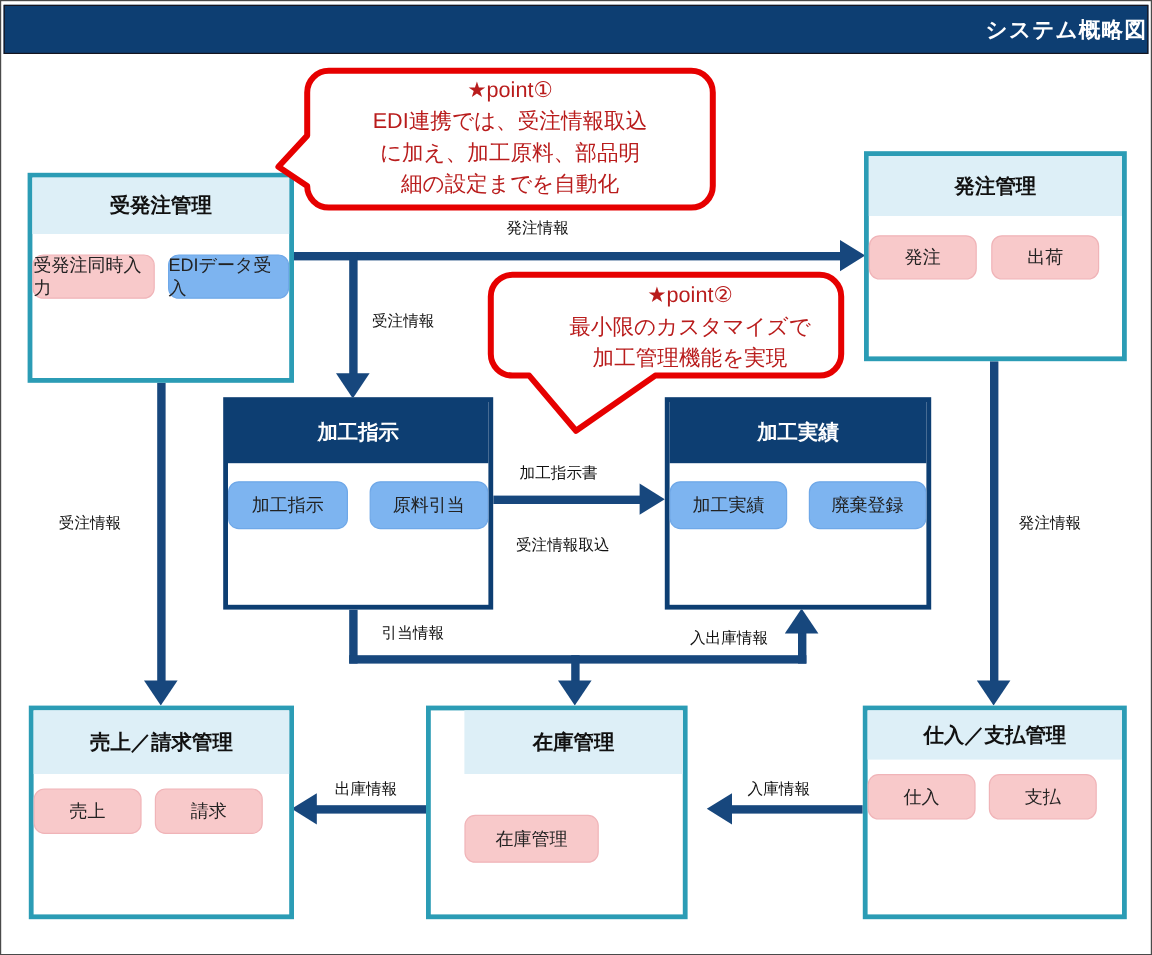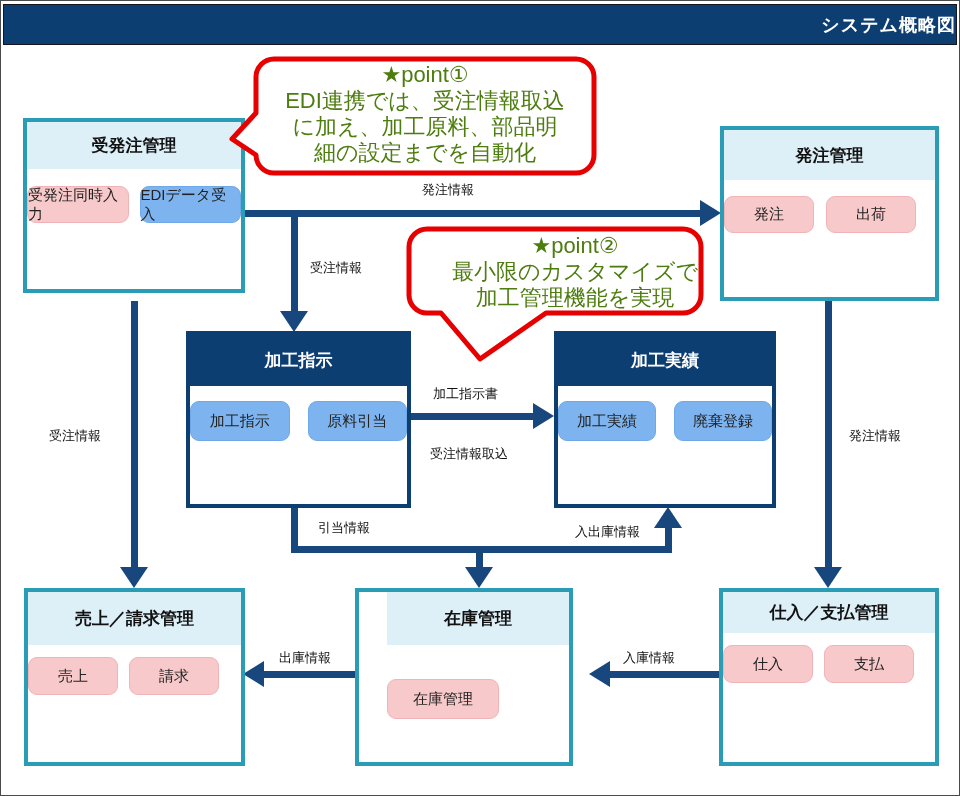--- a/index.html
+++ b/index.html
@@ -27,41 +27,41 @@
   .box.navy{border:4px solid var(--navy);}
   .box-hd{display:flex;align-items:center;justify-content:center;font-weight:bold;font-size:17px;color:#111;}
   .box.teal .box-hd{background:var(--lightblue);}
   .box.navy .box-hd{background:var(--navy);color:#fff;}
   .box-bd{display:flex;align-items:center;}
 
   .pill{display:flex;align-items:center;justify-content:center;font-size:15px;color:#222;border-radius:9px;}
   .pill.pink{background:var(--pink);border:1px solid var(--pinkbd);}
   .pill.blue{background:var(--blue);border:1px solid var(--bluebd);}
 
-  .b1{left:22px;top:117px;width:222px;height:175px;}  .b1 .box-hd{height:47px;} .b1 .box-bd{padding-top:17px;gap:11px;} .b1 .pill{width:156px;height:37px;}
+  .b1{left:22px;top:143px;width:222px;height:175px;}  .b1 .box-hd{height:47px;} .b1 .box-bd{padding-top:17px;gap:11px;} .b1 .pill{width:156px;height:37px;}
   .b2{left:719px;top:125px;width:219px;height:175px;} .b2 .box-hd{height:50px;} .b2 .box-bd{padding-top:16px;gap:12px;} .b2 .pill{width:90px;height:37px;}
   .b3{left:185px;top:330px;width:225px;height:177px;} .b3 .box-hd{height:51px;} .b3 .box-bd{padding-top:15px;gap:18px;} .b3 .pill{width:124px;height:40px;}
   .b4{left:553px;top:330px;width:222px;height:177px;} .b4 .box-hd{height:51px;} .b4 .box-bd{padding-top:15px;gap:18px;} .b4 .pill{width:124px;height:40px;}
   .b5{left:23px;top:587px;width:221px;height:178px;}  .b5 .box-hd{height:53px;} .b5 .box-bd{padding-top:12px;gap:11px;} .b5 .pill{width:90px;height:38px;}
   .b6{left:354px;top:587px;width:218px;height:178px;padding-left:28px;} .b6 .box-hd{height:53px;} .b6 .box-bd{padding-top:34px;} .b6 .pill{width:112px;height:40px;}
   .b7{left:718px;top:587px;width:220px;height:178px;} .b7 .box-hd{height:41px;} .b7 .box-bd{padding-top:12px;gap:11px;} .b7 .pill{width:90px;height:38px;}
 
   
   .seg{position:absolute;background:var(--arrow);}
   .ah{position:absolute;width:0;height:0;}
   .ah.right{border-top:13px solid transparent;border-bottom:13px solid transparent;border-left:21px solid var(--arrow);}
   .ah.left{border-top:13px solid transparent;border-bottom:13px solid transparent;border-right:21px solid var(--arrow);}
   .ah.down{border-left:14px solid transparent;border-right:14px solid transparent;border-top:21px solid var(--arrow);}
   .ah.up{border-left:14px solid transparent;border-right:14px solid transparent;border-bottom:21px solid var(--arrow);}
 
   .flabel{position:absolute;font-size:13px;color:#111;white-space:nowrap;background:transparent;}
 
   
   .callout-svg{position:absolute;overflow:visible;}
-  .callout-text{position:absolute;text-align:center;font-size:22px;line-height:26px;color:#4d7c0f;}
+  .callout-text{position:absolute;text-align:center;font-size:18px;line-height:26px;color:#b91c1c;}
 </style>
 </head>
 <body>
 
 <div class="canvas">
 
   <div class="titlebar">
     <span>システム概略図</span>
   </div>
 

